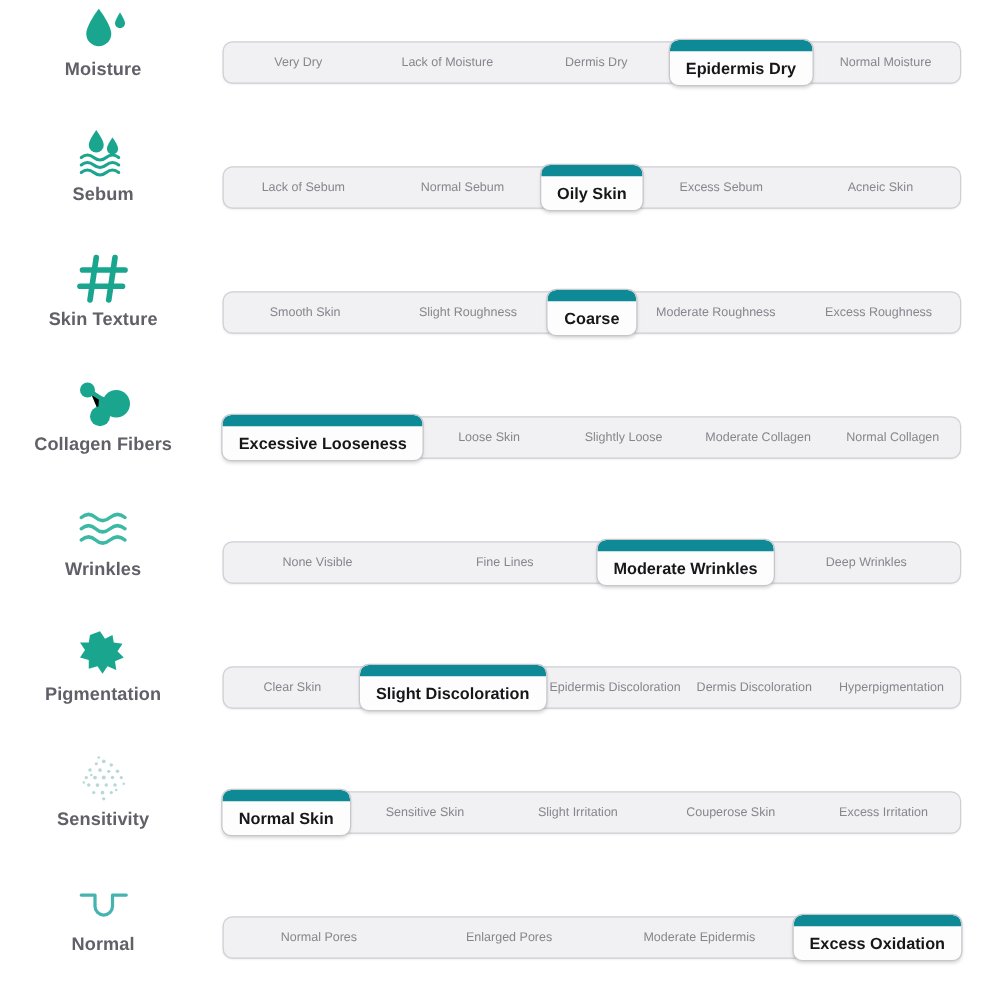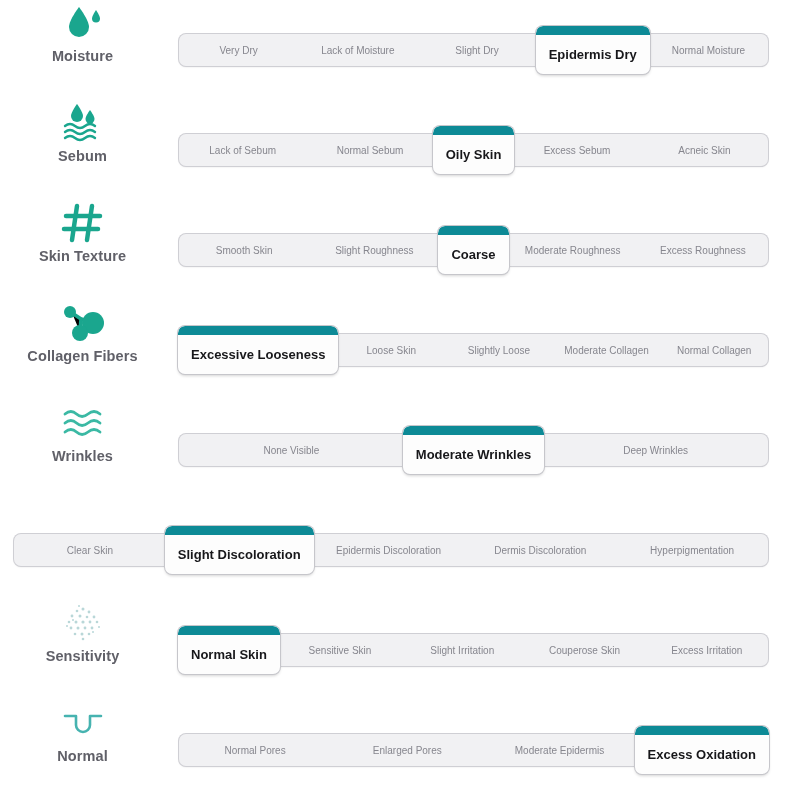--- a/index.html
+++ b/index.html
@@ -92,21 +92,21 @@
   }
 
   
   .seg.selected {
     background: #fdfdfd;
     color: #17171a;
     font-weight: bold;
     font-size: 13px;
     border-radius: 7px;
     box-shadow: 0 0 0 1px #c6c6cb, 0 2px 3px rgba(0,0,0,.17);
-    height: 48px;
+    height: 36px;
     align-self: center;
     margin: 12px -1px;
     padding: 0 13px;
     flex: 0 0 auto;
     z-index: 3;
     overflow: hidden;
   }
   .seg.selected::before {
     content: "";
     position: absolute;
@@ -138,21 +138,21 @@
       </div>
       <div class="scale-wrap">
         <div class="track">
           <div class="seg">
             <span class="seg-text">Very Dry</span>
           </div>
           <div class="seg">
             <span class="seg-text">Lack of Moisture</span>
           </div>
           <div class="seg">
-            <span class="seg-text">Slight Dry</span>
+            <span class="seg-text">Dermis Dry</span>
           </div>
           <div class="seg selected">
             <span class="seg-text">Epidermis Dry</span>
           </div>
           <div class="seg">
             <span class="seg-text">Normal Moisture</span>
           </div>
         </div>
       </div>
     </div>
@@ -271,30 +271,41 @@
             </g>
           </svg>
         </div>
         <div class="cat-label">Wrinkles</div>
       </div>
       <div class="scale-wrap">
         <div class="track">
           <div class="seg">
             <span class="seg-text">None Visible</span>
           </div>
+          <div class="seg">
+            <span class="seg-text">Fine Lines</span>
+          </div>
           <div class="seg selected">
             <span class="seg-text">Moderate Wrinkles</span>
           </div>
           <div class="seg">
             <span class="seg-text">Deep Wrinkles</span>
           </div>
         </div>
       </div>
     </div>
     <div class="row" style="top: 500px;">
+      <div class="cat">
+        <div class="cat-icon">
+          <svg width="44" height="40" viewBox="0 0 44 40">
+            <path d="M19 2 l4 6 6 -3 1 6 7 1 -4 6 5 5 -7 3 1 7 -7 -3 -4 6 -4 -6 -7 2 0 -7 -7 -2 4 -6 -4 -6 7 0 1 -6 Z" fill="#1aa68e"></path>
+          </svg>
+        </div>
+        <div class="cat-label">Pigmentation</div>
+      </div>
       <div class="scale-wrap">
         <div class="track">
           <div class="seg">
             <span class="seg-text">Clear Skin</span>
           </div>
           <div class="seg selected">
             <span class="seg-text">Slight Discoloration</span>
           </div>
           <div class="seg">
             <span class="seg-text">Epidermis Discoloration</span>

